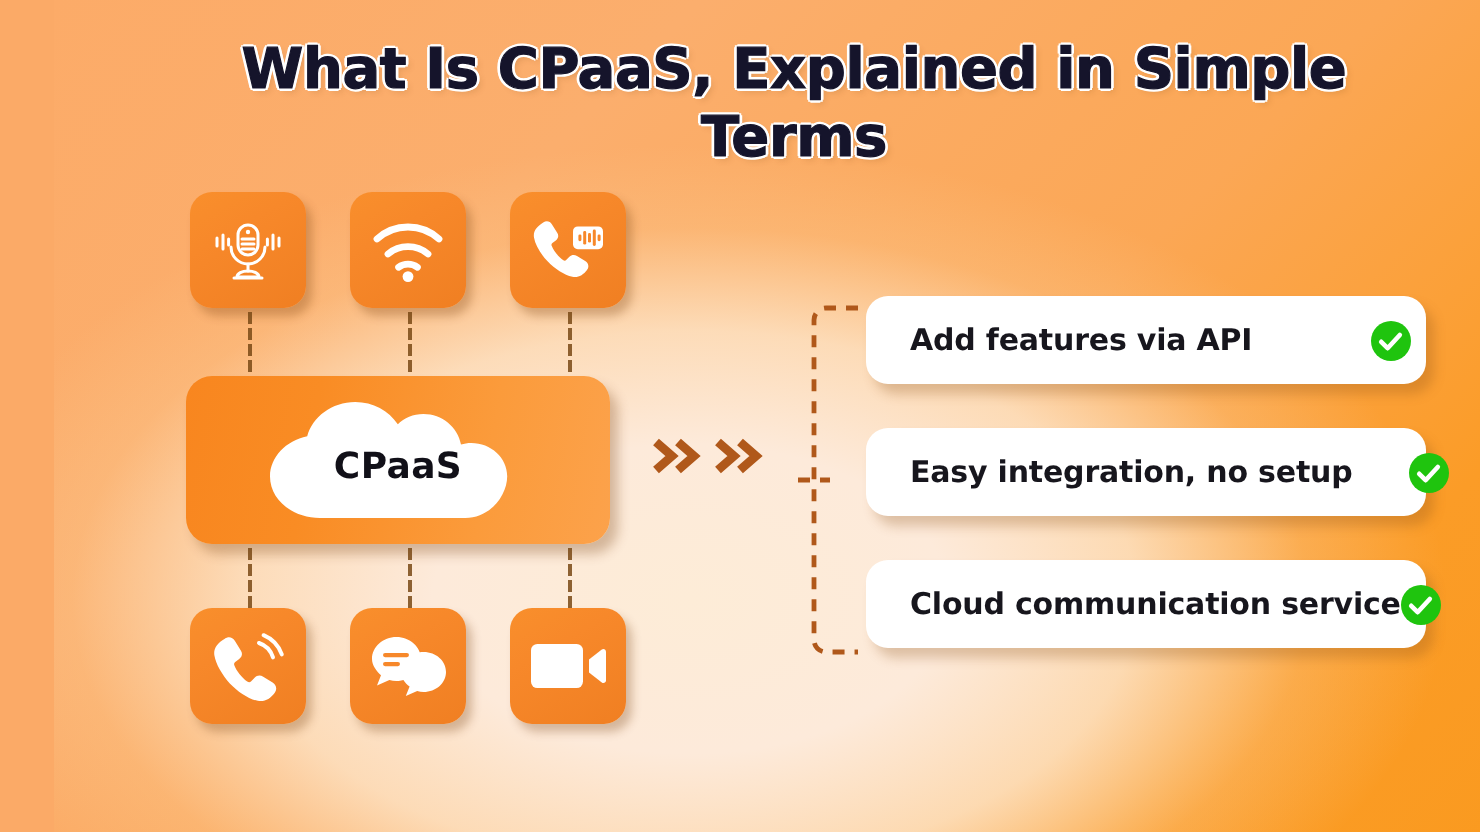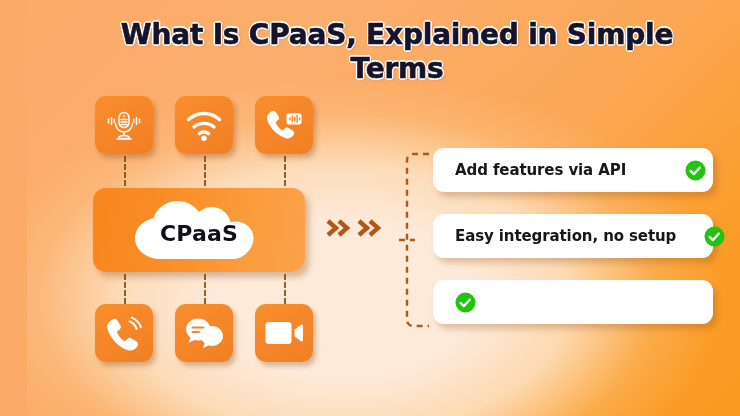--- a/index.html
+++ b/index.html
@@ -67,21 +67,21 @@
     background:linear-gradient(100deg,#f8861f 0%,#f98c24 30%,#fb9b3b 70%,#fca24b 100%);
     box-shadow:4px 5px 6px rgba(120,60,10,0.30);
     display:flex; align-items:center; justify-content:center;
   }
   #cloudbox .cloudwrap { position:relative; width:170px; height:66px; }
   #cloudbox svg { position:absolute; left:0; top:0; }
   #cloudlabel {
     position:absolute;
     left:0; top:0; width:170px; height:66px;
     display:flex; align-items:center; justify-content:center;
-    font-size:22px; font-weight:bold;
+    font-size:18px; font-weight:bold;
     color:#111018;
     letter-spacing:0.2px;
     padding-top:7px;
   }
 
   
   #chevrons {
     position:absolute;
     left:298px; top:218px;
     display:flex; gap:5px; align-items:center;
@@ -256,20 +256,21 @@
     <span class="card-text">Easy integration, no setup</span>
     <span class="check">
       <svg width="21" height="21" viewBox="0 0 21 21">
         <circle cx="10.5" cy="10.5" r="10" fill="#1fc40e"></circle>
         <path d="M5.6 10.9l3.2 3.2 6.1-6.6" fill="none" stroke="#ffffff" stroke-width="2.3" stroke-linecap="round" stroke-linejoin="round"></path>
       </svg>
     </span>
   </div>
 
   <div class="card" style="top:280px;">
+    <span class="card-text">Cloud communication service</span>
     <span class="check">
       <svg width="21" height="21" viewBox="0 0 21 21">
         <circle cx="10.5" cy="10.5" r="10" fill="#1fc40e"></circle>
         <path d="M5.6 10.9l3.2 3.2 6.1-6.6" fill="none" stroke="#ffffff" stroke-width="2.3" stroke-linecap="round" stroke-linejoin="round"></path>
       </svg>
     </span>
   </div>
 
 </div>
 

